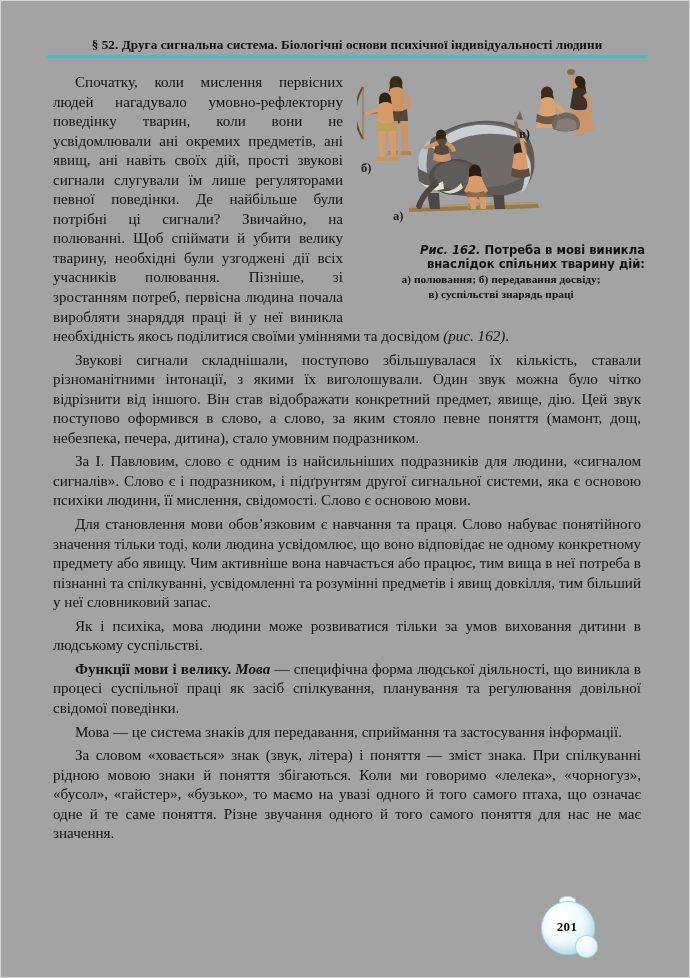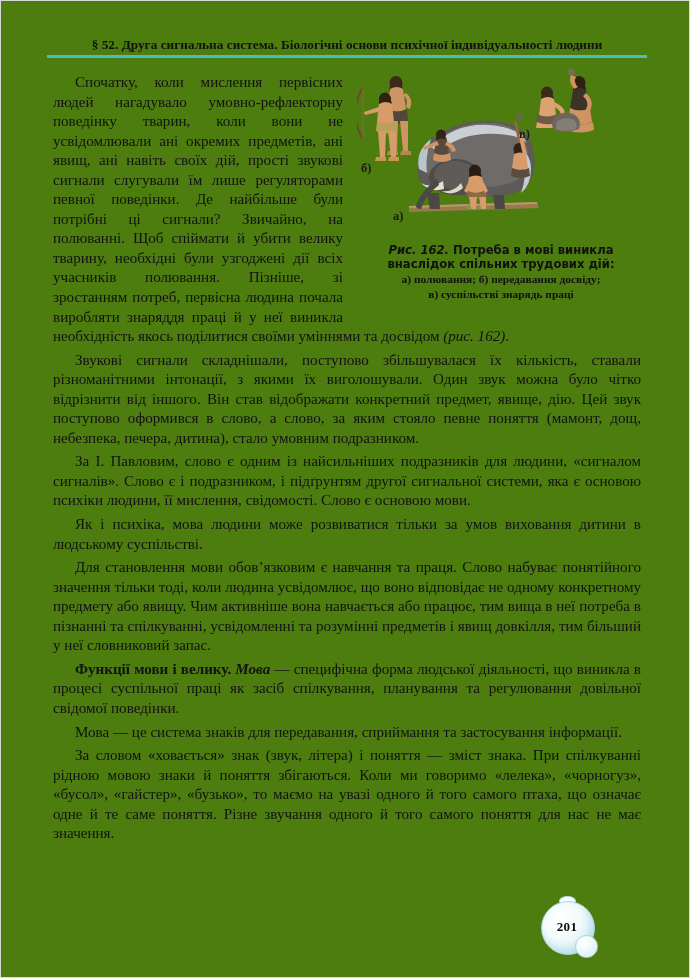--- a/index.html
+++ b/index.html
@@ -11,21 +11,21 @@
   body {
     font-family: "Liberation Serif", "DejaVu Serif", serif;
     color: #121212;
   }
 
   .page {
     position: relative;
     width: 690px;
     height: 978px;
     box-sizing: border-box;
-    background: #4d7c0f;
+    background: #a3a3a3;
     border: 1px solid #d8d8d8;
     overflow: hidden;
   }
 
   
   .running-head {
     position: absolute;
     left: 46px;
     top: 36px;
     width: 600px;
@@ -82,20 +82,21 @@
   .figure-caption {
     margin-top: 4px;
     text-align: center;
     line-height: 1.22;
   }
   .caption-main {
     font-family: "DejaVu Sans", "Liberation Sans", sans-serif;
     font-size: 11.6px;
     font-weight: 700;
     color: #111;
+    text-align: right;
   }
   .caption-main .fig-num {
     font-style: italic;
   }
   .caption-sub {
     margin-top: 1px;
     font-family: "Liberation Serif", "DejaVu Serif", serif;
     font-size: 11.4px;
     font-weight: 700;
     color: #111;
@@ -293,34 +294,34 @@
             <path d="M125 110 l6 12 l-3 2 l-7 -12 z" fill="#d79c69"></path>
           </g>
         </svg>
 
         <span class="fig-letter b">б)</span>
         <span class="fig-letter a">а)</span>
         <span class="fig-letter v">в)</span>
       </div>
 
       <figcaption class="figure-caption">
-        <div class="caption-main"><span class="fig-num">Рис. 162.</span><span> Потреба в мові виникла</span><br><span>внаслідок спільних трудових дій:</span></div>
+        <div class="caption-main"><span class="fig-num">Рис. 162.</span><span> Потреба в мові виникла</span><br><span>внаслідок спільних тварину дій:</span></div>
         <div class="caption-sub"><span>а) полювання; б) передавання досвіду;</span><br><span>в) суспільстві знарядь праці</span></div>
       </figcaption>
     </figure>
 
     <p class="body-par narrow"><span>Спочатку, коли мислення первісних людей нагадувало умовно-рефлекторну поведінку тварин, коли вони не усвідомлювали ані окремих предметів, ані явищ, ані навіть своїх дій, прості звукові сигнали слугували їм лише регуляторами певної поведінки. Де найбільше були потрібні ці сигнали? Звичайно, на полюванні. Щоб спіймати й убити велику тварину, необхідні були узгоджені дії всіх учасників полювання. Пізніше, зі зростанням потреб, первісна людина почала виробляти знаряддя праці й у неї виникла необхідність якось поділитися своїми уміннями та досвідом </span><em class="ital">(рис. 162)</em><span>.</span></p>
 
     <p class="body-par">Звукові сигнали складнішали, поступово збільшувалася їх кількість, ставали різноманітними інтонації, з якими їх виголошували. Один звук можна було чітко відрізнити від іншого. Він став відображати конкретний предмет, явище, дію. Цей звук поступово оформився в слово, а слово, за яким стояло певне поняття (мамонт, дощ, небезпека, печера, дитина), стало умовним подразником.</p>
 
     <p class="body-par">За І. Павловим, слово є одним із найсильніших подразників для людини, «сигналом сигналів». Слово є і подразником, і підґрунтям другої сигнальної системи, яка є основою психіки людини, її мислення, свідомості. Слово є основою мови.</p>
 
+    <p class="body-par">Для становлення мови обов’язковим є навчання та праця. Слово набуває понятійного значення тільки тоді, коли людина усвідомлює, що воно відповідає не одному конкретному предмету або явищу. Чим активніше вона навчається або працює, тим вища в неї потреба в пізнанні та спілкуванні, усвідомленні та розумінні предметів і явищ довкілля, тим більший у неї словниковий запас.</p>
+
     <p class="body-par">Як і психіка, мова людини може розвиватися тільки за умов виховання дитини в людському суспільстві.</p>
-
-    <p class="body-par">Для становлення мови обов’язковим є навчання та праця. Слово набуває понятійного значення тільки тоді, коли людина усвідомлює, що воно відповідає не одному конкретному предмету або явищу. Чим активніше вона навчається або працює, тим вища в неї потреба в пізнанні та спілкуванні, усвідомленні та розумінні предметів і явищ довкілля, тим більший у неї словниковий запас.</p>
 
 
     <p class="body-par"><strong class="bold">Функції мови і велику.</strong><strong class="bold-ital"> Мова</strong><span> — специфічна форма людської діяльності, що виникла в процесі суспільної праці як засіб спілкування, планування та регулювання довільної свідомої поведінки.</span></p>
 
     <p class="body-par">Мова — це система знаків для передавання, сприймання та застосування інформації.</p>
 
     <p class="body-par">За словом «ховається» знак (звук, літера) і поняття — зміст знака. При спілкуванні рідною мовою знаки й поняття збігаються. Коли ми говоримо «лелека», «чорногуз», «бусол», «гайстер», «бузько», то маємо на увазі одного й того самого птаха, що означає одне й те саме поняття. Різне звучання одного й того самого поняття для нас не має значення.</p>
 
   </div>
 

